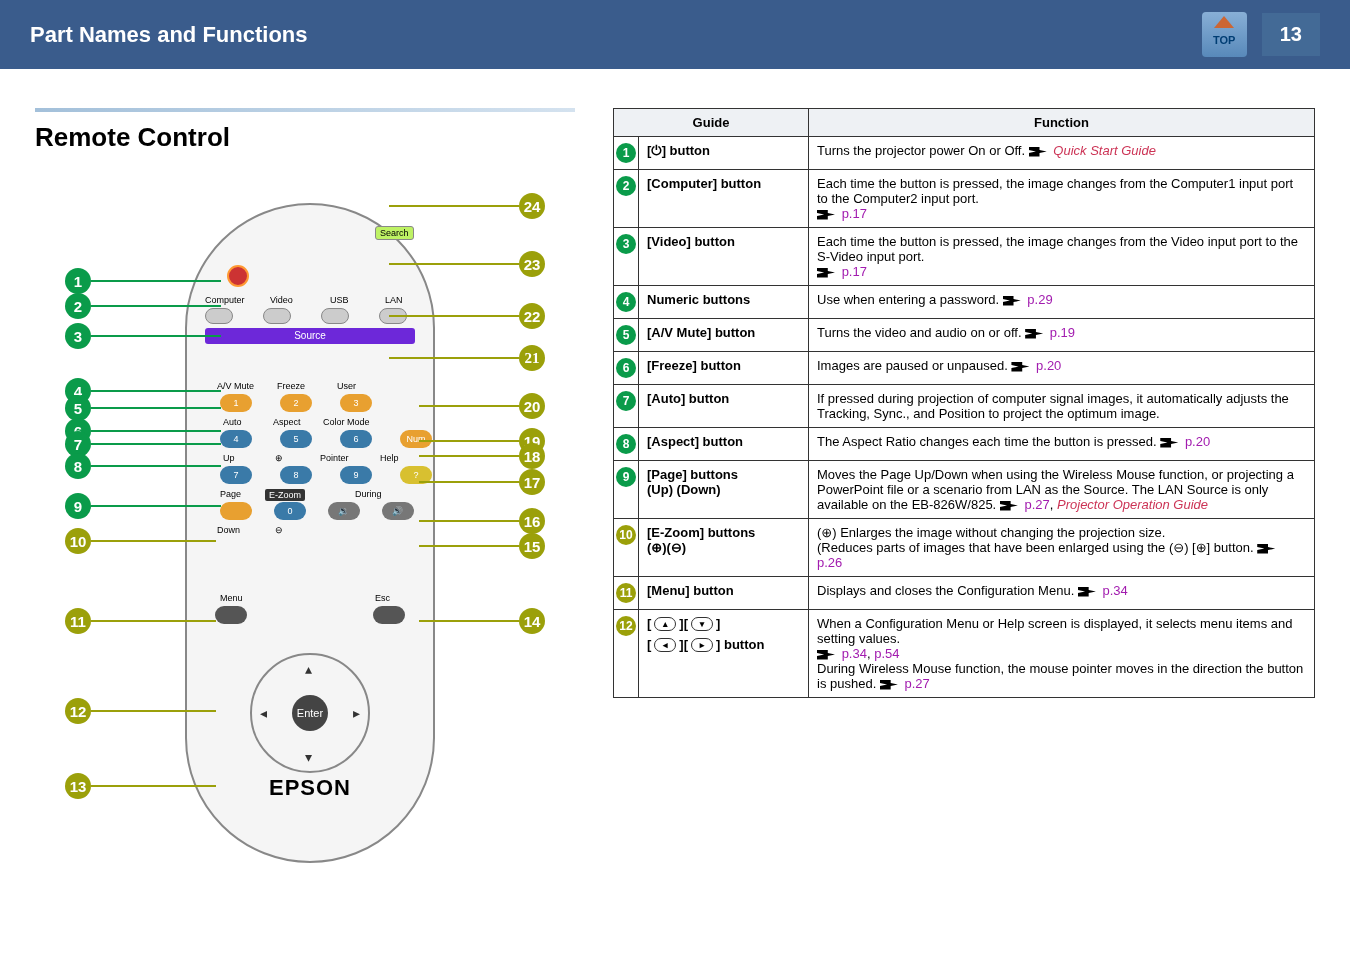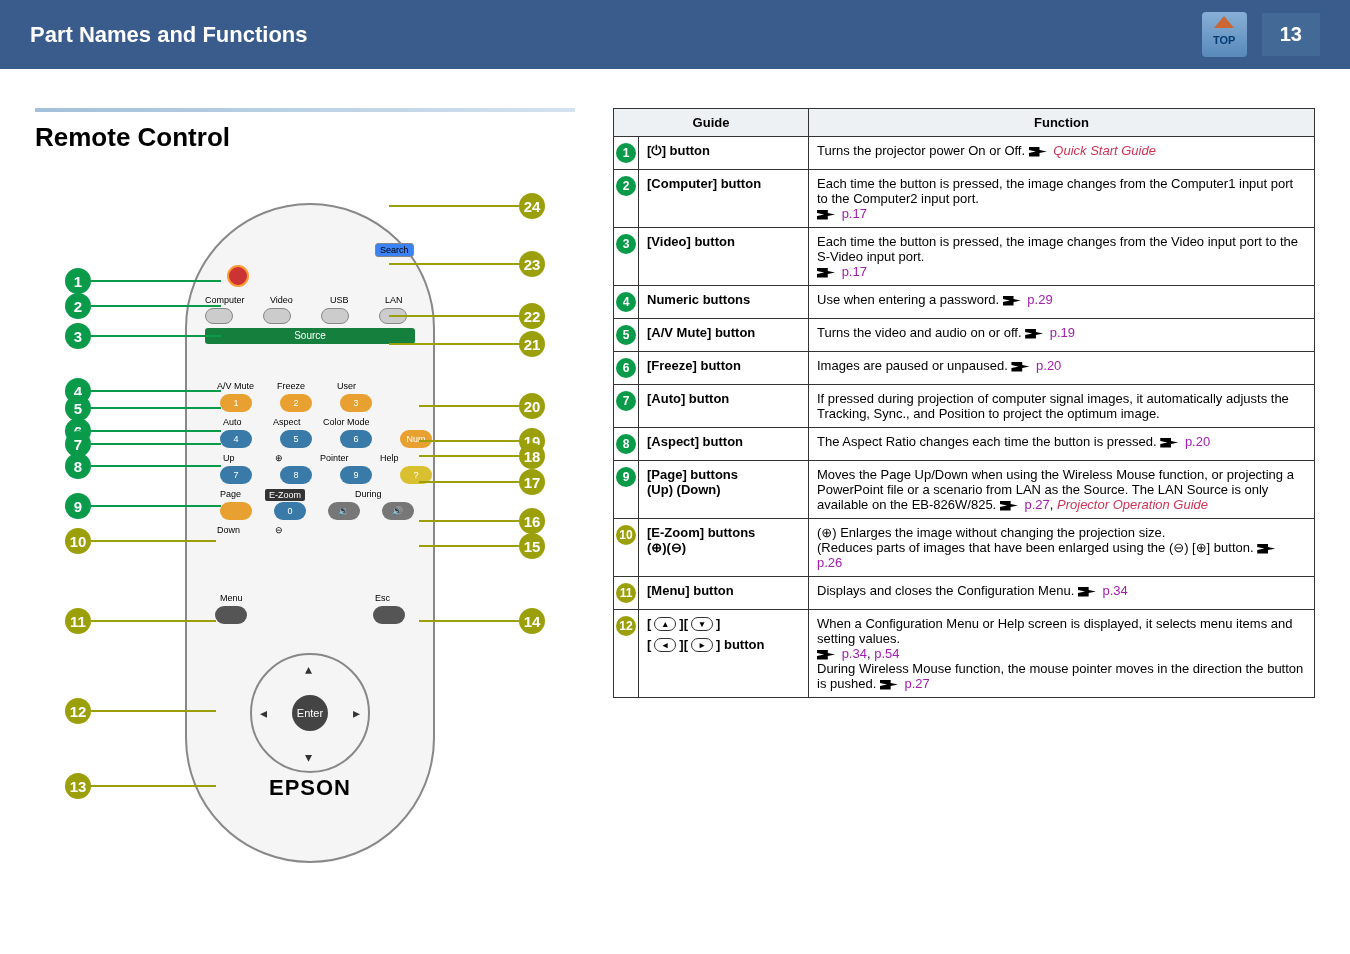--- a/index.html
+++ b/index.html
@@ -32,21 +32,21 @@
 .row-num.olive span{background:#9ba00a}
 .name-col{width:170px;font-weight:bold}
 .name-col .sub{font-weight:bold}
 .ptr{display:inline-block;width:18px;height:10px;background:#000;clip-path:polygon(0 0,60% 0,60% 35%,100% 50%,60% 65%,60% 100%,0 100%,0 65%,40% 50%,0 35%);vertical-align:middle;margin-right:3px}
 .link{color:#a21caf}
 .italic{font-style:italic;color:#cc3355}
 .dir-btn-row{display:flex;gap:3px;align-items:center;font-family:sans-serif}
 .dir-btn{display:inline-block;border:1px solid #333;border-radius:10px;width:22px;height:14px;font-size:9px;text-align:center;line-height:12px}
 .epson-logo{position:absolute;bottom:60px;left:50%;transform:translateX(-50%);font-weight:bold;font-size:22px;letter-spacing:1px}
 .remote-inner{position:absolute;font-size:9px}
-.src-bar{position:absolute;left:140px;top:155px;width:210px;height:16px;background:#15803d;color:#fff;font-size:10px;text-align:center;line-height:16px;border-radius:3px}
+.src-bar{position:absolute;left:140px;top:155px;width:210px;height:16px;background:#6d28d9;color:#fff;font-size:10px;text-align:center;line-height:16px;border-radius:3px}
 .nav-circle{position:absolute;left:185px;top:480px;width:120px;height:120px;border:2px solid #888;border-radius:50%;display:flex;align-items:center;justify-content:center}
 .enter-btn{width:36px;height:36px;background:#444;border-radius:50%;color:#fff;font-size:11px;display:flex;align-items:center;justify-content:center}
 .arrow-ind{position:absolute;font-size:14px;color:#333}
 </style>
 </head>
 <body>
 
 <div class="header">
   <div class="header-title">Part Names and Functions</div>
   <div class="header-right">
@@ -60,21 +60,21 @@
 <div class="content">
   <div class="left-col">
     <div class="hr-line"></div>
     <div class="section-title">Remote  Control</div>
 
     <div class="remote-diagram">
       <div class="remote-body">
         <div class="epson-logo">EPSON</div>
       </div>
 
-      <div class="remote-inner" style="left:310px;top:70px;border:1px solid #888;padding:1px 4px;border-radius:3px;background:#3b82f6">Search</div>
+      <div class="remote-inner" style="left:310px;top:53px;border:1px solid #888;padding:1px 4px;border-radius:3px;background:#bef264">Search</div>
       <div style="position:absolute;left:162px;top:92px;width:22px;height:22px;background:#cc3333;border-radius:50%;border:2px solid #ff9933"></div>
       <div class="remote-inner" style="left:140px;top:122px">Computer</div>
       <div class="remote-inner" style="left:205px;top:122px">Video</div>
       <div class="remote-inner" style="left:265px;top:122px">USB</div>
       <div class="remote-inner" style="left:320px;top:122px">LAN</div>
       <div class="btn-group" style="left:140px;top:135px">
         <div class="small-btn"></div>
         <div class="small-btn" style="margin-left:25px"></div>
         <div class="small-btn" style="margin-left:25px"></div>
         <div class="small-btn" style="margin-left:25px"></div>
@@ -196,21 +196,21 @@
             <div class="callout-num cn-olive">24</div>
           </div>
           <div class="callout" style="right: 0px; top: 78px;">
             <div style="width:130px;height:2px;background:#9ba00a"></div>
             <div class="callout-num cn-olive">23</div>
           </div>
           <div class="callout" style="right: 0px; top: 130px;">
             <div style="width:130px;height:2px;background:#9ba00a"></div>
             <div class="callout-num cn-olive">22</div>
           </div>
-          <div class="callout" style="right: 0px; top: 158px;">
+          <div class="callout" style="right: 0px; top: 172px; font-family: Liberation Serif, serif;">
             <div style="width:130px;height:2px;background:#9ba00a"></div>
             <div class="callout-num cn-olive">21</div>
           </div>
           <div class="callout" style="right: 0px; top: 220px;">
             <div style="width:100px;height:2px;background:#9ba00a"></div>
             <div class="callout-num cn-olive">20</div>
           </div>
           <div class="callout" style="right: 0px; top: 255px;">
             <div style="width:100px;height:2px;background:#9ba00a"></div>
             <div class="callout-num cn-olive">19</div>

